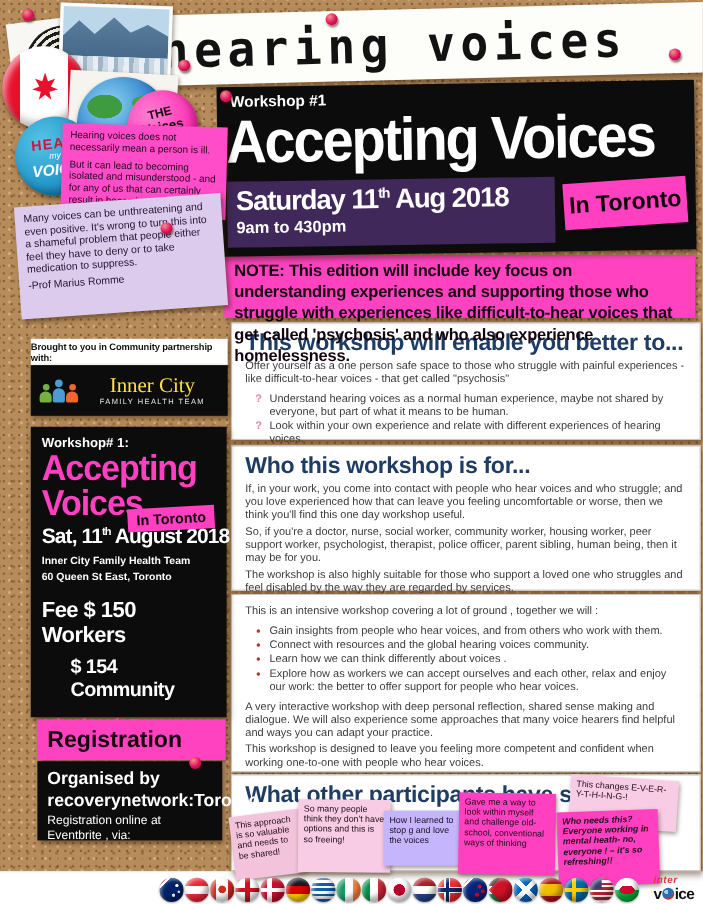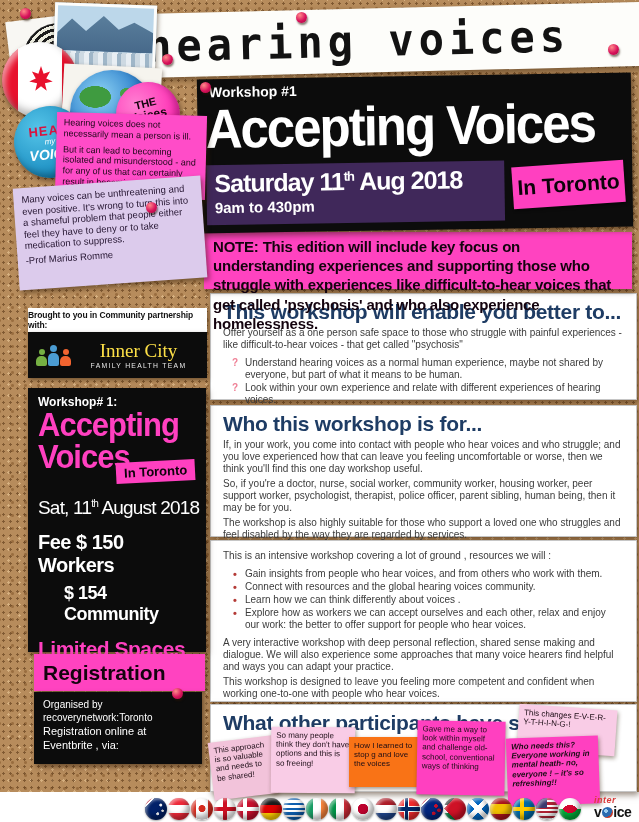--- a/index.html
+++ b/index.html
@@ -112,21 +112,21 @@
   .blist{margin:6px;padding:0;list-style:none;}
   .blist li{position:relative;padding-left:16px;font-size:10px;line-height:1.2;margin:1px 0;}
   .q li::before{content:"?";position:absolute;left:3px;top:0;color:#ef8096;font-weight:700;font-size:10px;}
   .d li::before{content:"\2022";position:absolute;left:4px;top:0;color:#b43a36;font-weight:700;font-size:11px;}
 
   
   .t-note{position:absolute;padding:4px 5px;box-sizing:border-box;font-size:8px;line-height:1.15;
           color:#1d0d16;box-shadow:1px 2px 4px rgba(50,30,8,.45);}
   .magenta{background:#ff40c0;}
   .lightpink{background:#f9cce6;}
-  .lavender{background:#f97316;}
+  .lavender{background:#c4b5fd;}
   .blush{background:#f2c3da;}
   .tn:nth-of-type(1){left:0px;top:34px;width:64px;height:58px;transform:rotate(-7deg);}
   .tn:nth-of-type(2){left:60px;top:22px;width:84px;height:66px;transform:rotate(0.5deg);}
   .tn:nth-of-type(3){left:138px;top:32px;width:74px;height:50px;}
   .tn:nth-of-type(4){left:206px;top:16px;width:88px;height:74px;transform:rotate(1deg);}
   .tn:nth-of-type(5){left:307px;top:2px;width:98px;height:46px;transform:rotate(4deg);}
   .tn:nth-of-type(6){left:296px;top:32px;width:92px;height:68px;transform:rotate(-2deg);font-size:8px;}
   .tn:nth-of-type(6) .firstline{font-style:italic;font-weight:700;}
 
   
@@ -147,33 +147,33 @@
   .logo-words{display:flex;flex-direction:column;align-items:center;flex:1;}
   .logo-name{font-family:"Liberation Serif",serif;color:#fde047;font-size:19px;line-height:1;}
   .logo-sub{color:#e8e8e8;font-size:6.8px;letter-spacing:1.3px;margin-top:2px;}
 
   .left-box{position:absolute;left:28px;top:388px;width:178px;height:264px;background:#0c0c0c;
             padding:7px 10px;box-sizing:border-box;color:#fff;box-shadow:2px 3px 6px rgba(40,22,5,.55);}
   .lp-label{font-weight:700;font-size:12px;}
   .lp-title{color:#ff40c0;font-weight:700;font-size:31px;line-height:1.02;letter-spacing:-1px;transform:scaleY(1.05);transform-origin:left top;}
   .lp-badge{position:absolute;left:88px;top:73px;background:#ff40c0;color:#0d030a;font-weight:700;
             font-size:13px;padding:3px 8px;transform:rotate(-3deg);white-space:nowrap;}
-  .lp-date{font-weight:400;font-size:19px;letter-spacing:-0.8px;margin-top:25px;white-space:nowrap;}
+  .lp-date{font-weight:700;font-size:19px;letter-spacing:-0.8px;margin-top:6px;white-space:nowrap;}
   .lp-date sup{font-size:10px;}
   .lp-venue{font-weight:700;font-size:9.5px;line-height:1.45;margin-top:4px;}
   .lp-fee1{font-weight:700;font-size:20px;margin-top:12px;letter-spacing:-0.5px;}
   .lp-fee2{font-weight:700;font-size:18px;margin-top:6px;margin-left:26px;letter-spacing:-0.5px;}
   .lp-limited{color:#ff40c0;font-weight:700;font-size:21px;margin-top:12px;letter-spacing:-0.5px;}
 
   .reg-box{position:absolute;left:34px;top:654px;width:171px;height:37px;background:#ff43c0;
            display:flex;align-items:center;padding-left:9px;box-sizing:border-box;
            color:#14030e;font-weight:700;font-size:21px;box-shadow:2px 3px 5px rgba(40,22,5,.5);}
   .org-box{position:absolute;left:34px;top:692px;width:168px;height:72px;background:#0c0c0c;
            padding:7px 9px;box-sizing:border-box;color:#fff;box-shadow:2px 3px 5px rgba(40,22,5,.5);}
-  .org-bold{font-weight:400;font-size:10px;line-height:1.25;}
+  .org-bold{font-weight:700;font-size:16px;line-height:1.25;}
   .org-text{font-size:11px;line-height:1.25;margin-top:1px;}
 
   
   .flags{position:absolute;left:145px;top:798px;display:flex;gap:1px;z-index:50;}
   .flag{width:22px;height:22px;border-radius:50%;flex:0 0 auto;
         box-shadow:inset -3px -4px 5px rgba(0,0,0,.35), inset 2px 2px 3px rgba(255,255,255,.45), 0 1px 2px rgba(0,0,0,.35);}
   .flag-australia{background:
      radial-gradient(circle at 72% 32%, #fff 0 1.2px, transparent 1.8px),
      radial-gradient(circle at 58% 72%, #fff 0 1.2px, transparent 1.8px),
      radial-gradient(circle at 80% 58%, #fff 0 1px, transparent 1.5px),
@@ -290,21 +290,21 @@
     <h2>Who this workshop is for...</h2>
     <div>
 
     <p>If, in your work, you come into contact with people who hear voices and who struggle; and you love experienced how that can leave you feeling uncomfortable or worse, then we think you'll  find this one day workshop useful.</p>
         <p>So, if you're a doctor, nurse, social worker, community worker, housing worker, peer support worker, psychologist, therapist, police officer, parent sibling, human being, then it may be for you.</p>
         <p>The workshop  is also highly suitable for those who support a loved one who struggles and feel disabled by the way they are regarded by services.</p>
       </div>
   </div>
 
   <div class="card s3">
-    <p>This is an intensive workshop covering a lot of ground , resources we will :</p>
+    <p>This is an intensive workshop covering a lot of ground , together we will :</p>
     <ul class="blist d">
 
     <li>Gain insights from people who hear voices, and from others who work with them.</li>
         <li>Connect with resources and the global hearing voices community.</li>
         <li>Learn how  we can think differently about  voices  .</li>
         <li>Explore how as workers we can accept ourselves and  each other, relax and enjoy our work:  the better to offer support  for people who hear voices.</li>
       </ul>
     <div>
 
     <p>A very interactive workshop with deep personal reflection, shared sense making and dialogue.  We will also experience some approaches  that many voice hearers find helpful and ways you can adapt your practice.</p>
@@ -363,20 +363,24 @@
       <div class="logo-sub">FAMILY HEALTH TEAM</div>
     </div>
   </div>
 
   <div class="left-box">
     <div class="lp-label">Workshop# 1:</div>
     <div class="lp-title">Accepting</div>
     <div class="lp-title">Voices</div>
     <div class="lp-badge">In Toronto</div>
     <div class="lp-date"><span>Sat, 11</span><sup>th</sup><span> August 2018</span></div>
+    <div class="lp-venue">
+      <div>Inner City Family Health Team</div>
+      <div>60 Queen St East, Toronto</div>
+    </div>
     <div class="lp-fee1">Fee $ 150 Workers</div>
     <div class="lp-fee2">$ 154 Community</div>
     <div class="lp-limited">Limited Spaces !!</div>
   </div>
 
   <div class="reg-box">Registration</div>
   <div class="org-box">
     <div class="org-bold">Organised by</div>
     <div class="org-bold">recoverynetwork:Toronto</div>
     <div class="org-text">Registration online at Eventbrite , via:</div>

